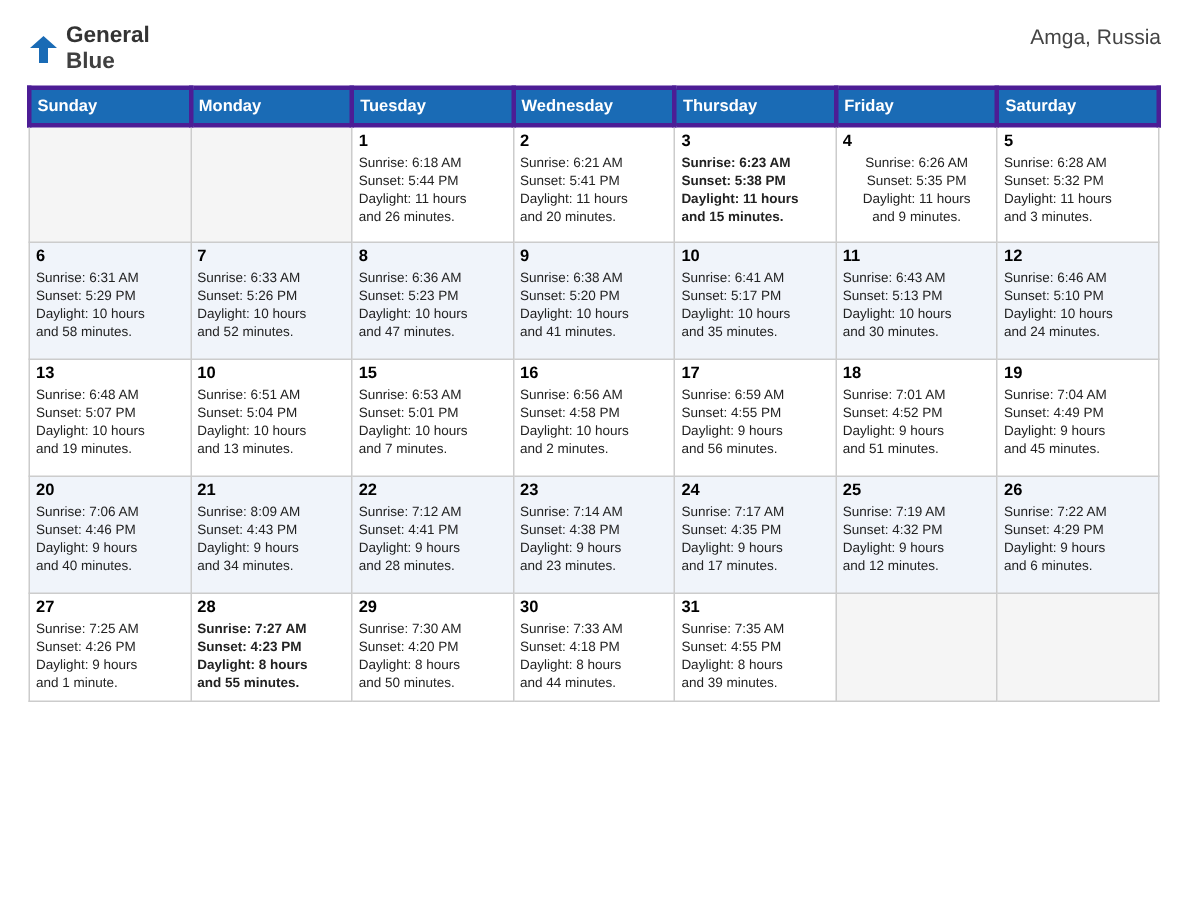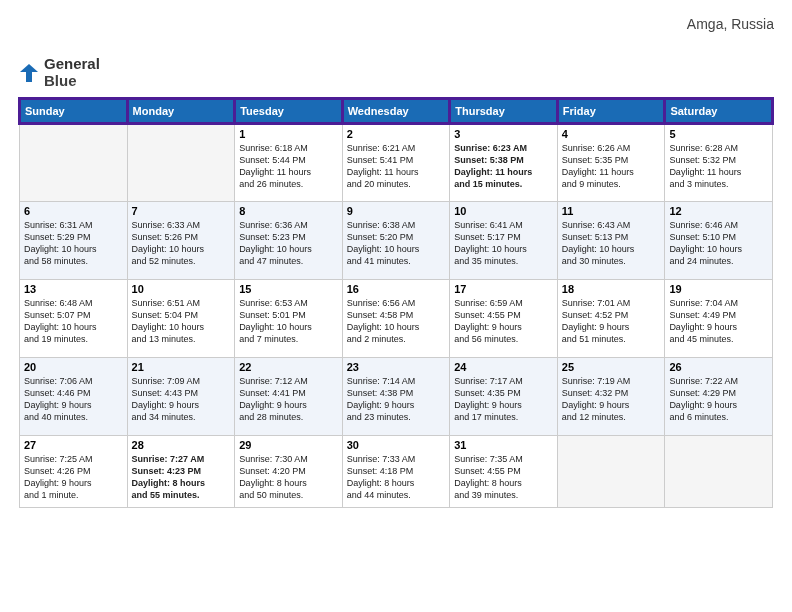--- a/index.html
+++ b/index.html
@@ -18,21 +18,20 @@
     }
     .header {
       display: flex;
       justify-content: space-between;
       align-items: flex-start;
       margin-bottom: 8px;
     }
     .logo {
       display: flex;
       align-items: center;
-      margin-top: 40px;
     }
     .logo-text {
       display: flex;
       flex-direction: column;
       line-height: 1.1;
     }
     .logo-general {
       font-size: 15px;
       font-weight: bold;
       color: #333;
@@ -157,21 +156,21 @@
           </td>
           <td>
             <span class="day-num">3</span>
             <div class="day-info" style="white-space: pre-line; font-weight: bold;">Sunrise: 6:23 AM
 Sunset: 5:38 PM
 Daylight: 11 hours
 and 15 minutes.</div>
           </td>
           <td>
             <span class="day-num">4</span>
-            <div class="day-info" style="white-space: pre-line;">Sunrise: 6:26 AM
+            <div class="day-info" style="white-space: pre-line; text-align: center;">Sunrise: 6:26 AM
 Sunset: 5:35 PM
 Daylight: 11 hours
 and 9 minutes.</div>
           </td>
           <td>
             <span class="day-num">5</span>
             <div class="day-info" style="white-space: pre-line;">Sunrise: 6:28 AM
 Sunset: 5:32 PM
 Daylight: 11 hours
 and 3 minutes.</div>
@@ -282,21 +281,21 @@
         <tr>
           <td>
             <span class="day-num">20</span>
             <div class="day-info" style="white-space: pre-line;">Sunrise: 7:06 AM
 Sunset: 4:46 PM
 Daylight: 9 hours
 and 40 minutes.</div>
           </td>
           <td>
             <span class="day-num">21</span>
-            <div class="day-info" style="white-space: pre-line;">Sunrise: 7:09 AM
+            <div class="day-info" style="white-space: pre-line;">Sunrise: 8:09 AM
 Sunset: 4:43 PM
 Daylight: 9 hours
 and 34 minutes.</div>
           </td>
           <td>
             <span class="day-num">22</span>
             <div class="day-info" style="white-space: pre-line;">Sunrise: 7:12 AM
 Sunset: 4:41 PM
 Daylight: 9 hours
 and 28 minutes.</div>

